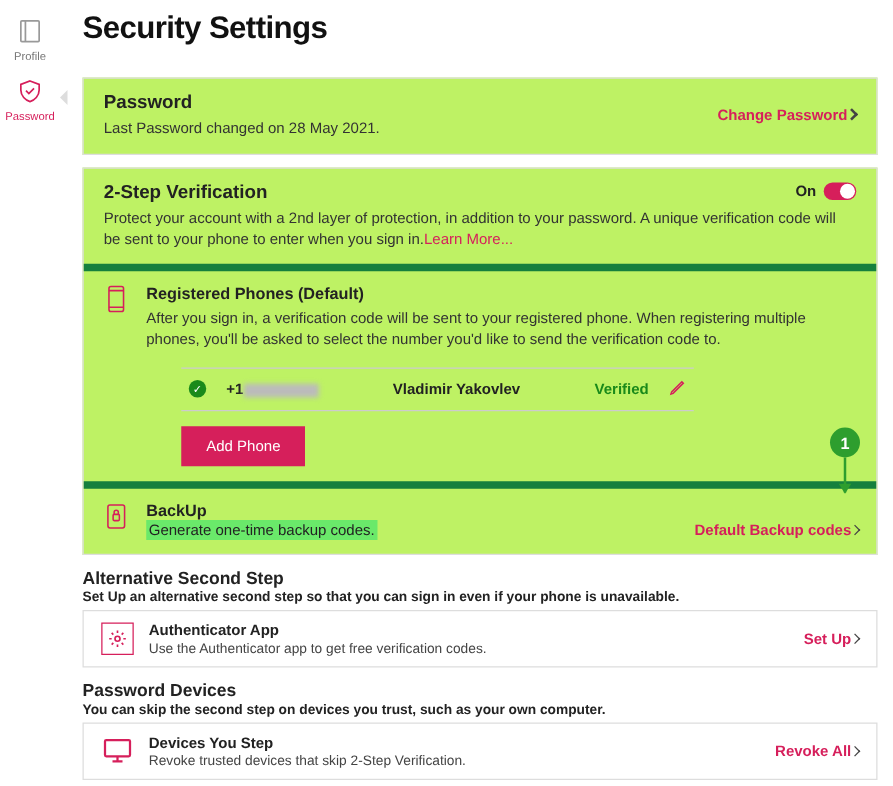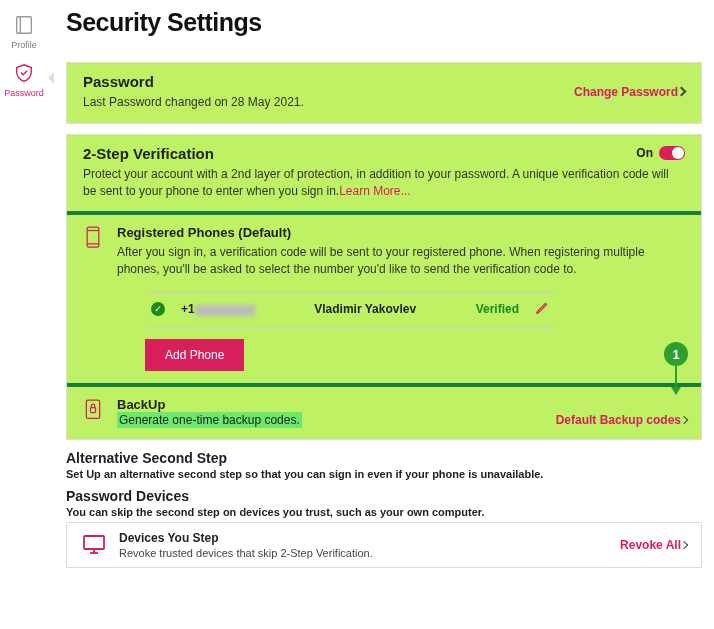--- a/index.html
+++ b/index.html
@@ -107,21 +107,21 @@
   .toggle::after {
     content: "";
     position: absolute;
     right: 1px; top: 1px;
     width: 12px; height: 12px;
     background: #fff;
     border-radius: 50%;
   }
   .on-label { font-weight: 700; font-size: 12px; }
   .sub-card {
-    border-top: 4px solid #15803d;
+    border-top: 6px solid #15803d;
     padding: 10px 16px 12px 16px;
     display: flex;
     gap: 12px;
     position: relative;
   }
   .icon-box {
     width: 22px; flex-shrink: 0;
   }
   .icon-box svg { width: 20px; height: 26px; }
   .sub-body { flex: 1; }
@@ -331,20 +331,36 @@
           <span>Default Backup codes</span>
           <span class="chev small"></span>
         </div>
       </div>
     </div>
 
     <div class="heading-block">
       <div class="hb-title">Alternative Second Step</div>
       <div class="hb-sub">Set Up an alternative second step so that you can sign in even if your phone is unavailable.</div>
     </div>
+    <div class="thin-card">
+      <div class="thin-icon">
+        <svg width="16" height="16" viewBox="0 0 24 24" fill="none" stroke="#d61f5b" stroke-width="2">
+            <circle cx="12" cy="12" r="3"></circle>
+            <path d="M12 2v3M12 19v3M2 12h3M19 12h3M5 5l2 2M17 17l2 2M19 5l-2 2M7 17l-2 2"></path>
+          </svg>
+      </div>
+      <div class="thin-body">
+        <div class="t-title">Authenticator App</div>
+        <div class="t-sub">Use the Authenticator app to get free verification codes.</div>
+      </div>
+      <div class="link-pink">
+        <span>Set Up</span>
+        <span class="chev small"></span>
+      </div>
+    </div>
 
     <div class="heading-block">
       <div class="hb-title">Password Devices</div>
       <div class="hb-sub">You can skip the second step on devices you trust, such as your own computer.</div>
     </div>
     <div class="thin-card">
       <div class="thin-icon" style="border:none;">
         <svg width="24" height="22" viewBox="0 0 24 22" fill="none" stroke="#d61f5b" stroke-width="1.8">
             <rect x="2" y="2" width="20" height="13" rx="1"></rect>
             <line x1="8" y1="19" x2="16" y2="19"></line>

